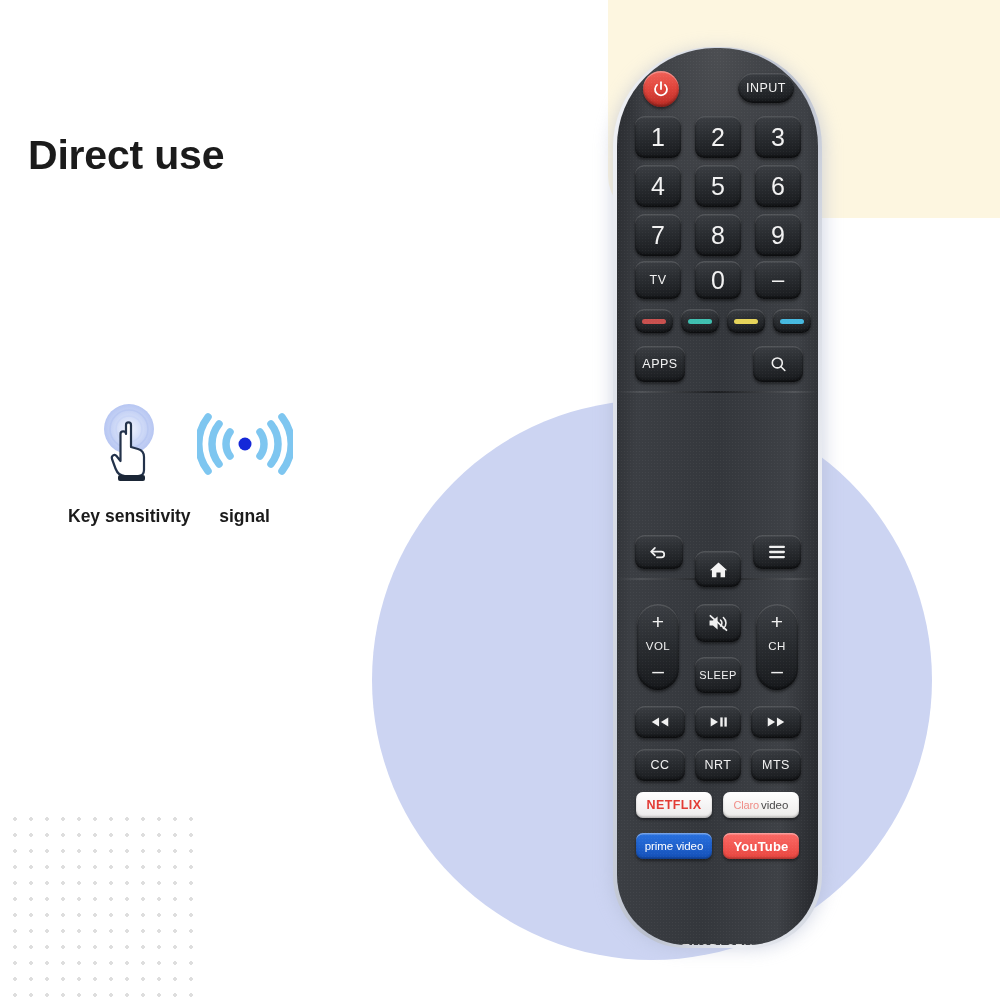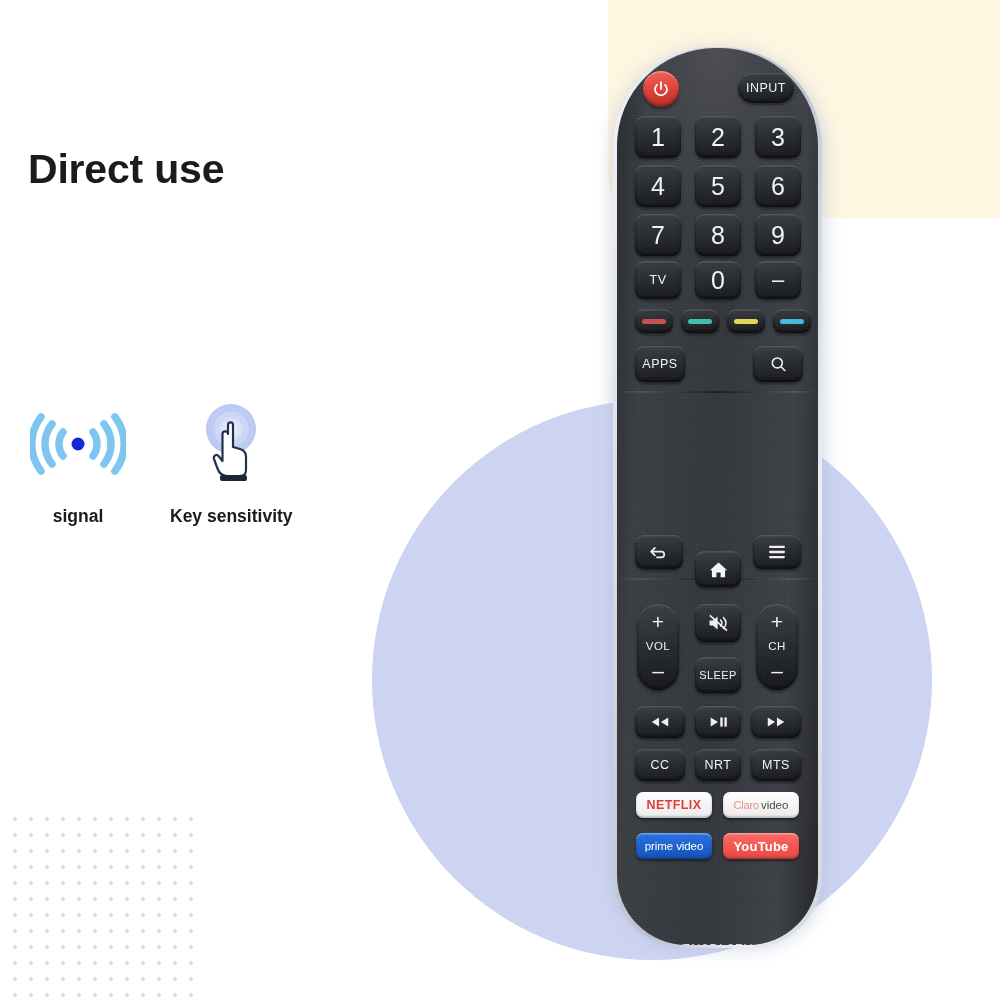--- a/index.html
+++ b/index.html
@@ -40,21 +40,21 @@
     left: 4px; top: 808px;
     width: 196px; height: 196px;
     background-image: radial-gradient(#dedede 1.9px, rgba(0,0,0,0) 2.1px);
     background-size: 16px 16px;
     background-position: 3px 3px;
   }
 
   
   .headline {
     position: absolute;
-    left: 28px; top: 136px;
+    left: 28px; top: 122px;
     width: 540px;
     color: #1b1b1b;
     font-weight: bold;
     font-size: 41px;
     line-height: 1.62;
     letter-spacing: -0.2px;
   }
   .headline .l2 { display: block; }
 
   
@@ -220,37 +220,20 @@
 
   <div class="bg-cream"></div>
   <div class="bg-circle"></div>
   <div class="bg-dots"></div>
 
   <div class="headline">
     <span class="l1">Direct use</span>
   </div>
 
   <div class="features">
-
-    <div class="feature f-signal">
-      <div class="feature-icon">
-        <svg width="96" height="84" viewBox="0 0 96 84">
-          <circle cx="48" cy="42" r="6.5" fill="#1528d8"></circle>
-          <g fill="none" stroke="#7ec6f0" stroke-width="7.5" stroke-linecap="round">
-            <path d="M33 30 A 20 20 0 0 0 33 54"></path>
-            <path d="M63 30 A 20 20 0 0 1 63 54"></path>
-            <path d="M22 22 A 32 32 0 0 0 22 62"></path>
-            <path d="M74 22 A 32 32 0 0 1 74 62"></path>
-            <path d="M11 15 A 44 44 0 0 0 11 69"></path>
-            <path d="M85 15 A 44 44 0 0 1 85 69"></path>
-          </g>
-        </svg>
-      </div>
-      <div class="feature-label">signal</div>
-    </div>
 
     <div class="feature f-key">
       <div class="feature-icon">
         <svg width="96" height="84" viewBox="0 0 96 84">
           <defs>
             <radialGradient id="ripple" cx="50%" cy="50%" r="50%">
               <stop offset="0%" stop-color="#eef2fd"></stop>
               <stop offset="55%" stop-color="#c6d3f5"></stop>
               <stop offset="100%" stop-color="#aabcf0"></stop>
             </radialGradient>
@@ -260,20 +243,37 @@
           <circle cx="48" cy="27" r="13" fill="none" stroke="#c9d5f6" stroke-width="1.6"></circle>
           <g transform="translate(0,2)">
             <path d="M45 21 C45 17.6 50 17.6 50 21 L50 43 L57 45 C61.5 46.2 63 49 63 53 L63 66 C63 70 60.5 72 57 72 L44 72 C39 72 36 68.5 34.5 64.5 L31 55 C30 52 33.5 49.5 35.5 52 L39.5 57 L39.5 30 C39.5 26.6 45 26.6 45 30 Z" fill="#ffffff" stroke="#23324a" stroke-width="2.2" stroke-linejoin="round"></path>
             <rect x="37" y="71" width="27" height="6" rx="2" fill="#1b2636"></rect>
           </g>
         </svg>
       </div>
       <div class="feature-label">Key sensitivity</div>
     </div>
 
+    <div class="feature f-signal">
+      <div class="feature-icon">
+        <svg width="96" height="84" viewBox="0 0 96 84">
+          <circle cx="48" cy="42" r="6.5" fill="#1528d8"></circle>
+          <g fill="none" stroke="#7ec6f0" stroke-width="7.5" stroke-linecap="round">
+            <path d="M33 30 A 20 20 0 0 0 33 54"></path>
+            <path d="M63 30 A 20 20 0 0 1 63 54"></path>
+            <path d="M22 22 A 32 32 0 0 0 22 62"></path>
+            <path d="M74 22 A 32 32 0 0 1 74 62"></path>
+            <path d="M11 15 A 44 44 0 0 0 11 69"></path>
+            <path d="M85 15 A 44 44 0 0 1 85 69"></path>
+          </g>
+        </svg>
+      </div>
+      <div class="feature-label">signal</div>
+    </div>
+
   </div>
 
   <div class="remote-shadow"></div>
   <div class="remote-edge"></div>
 
   <div class="remote">
 
     <div class="seam" style="top:343px"></div>
     <div class="seam" style="top:530px"></div>
 

